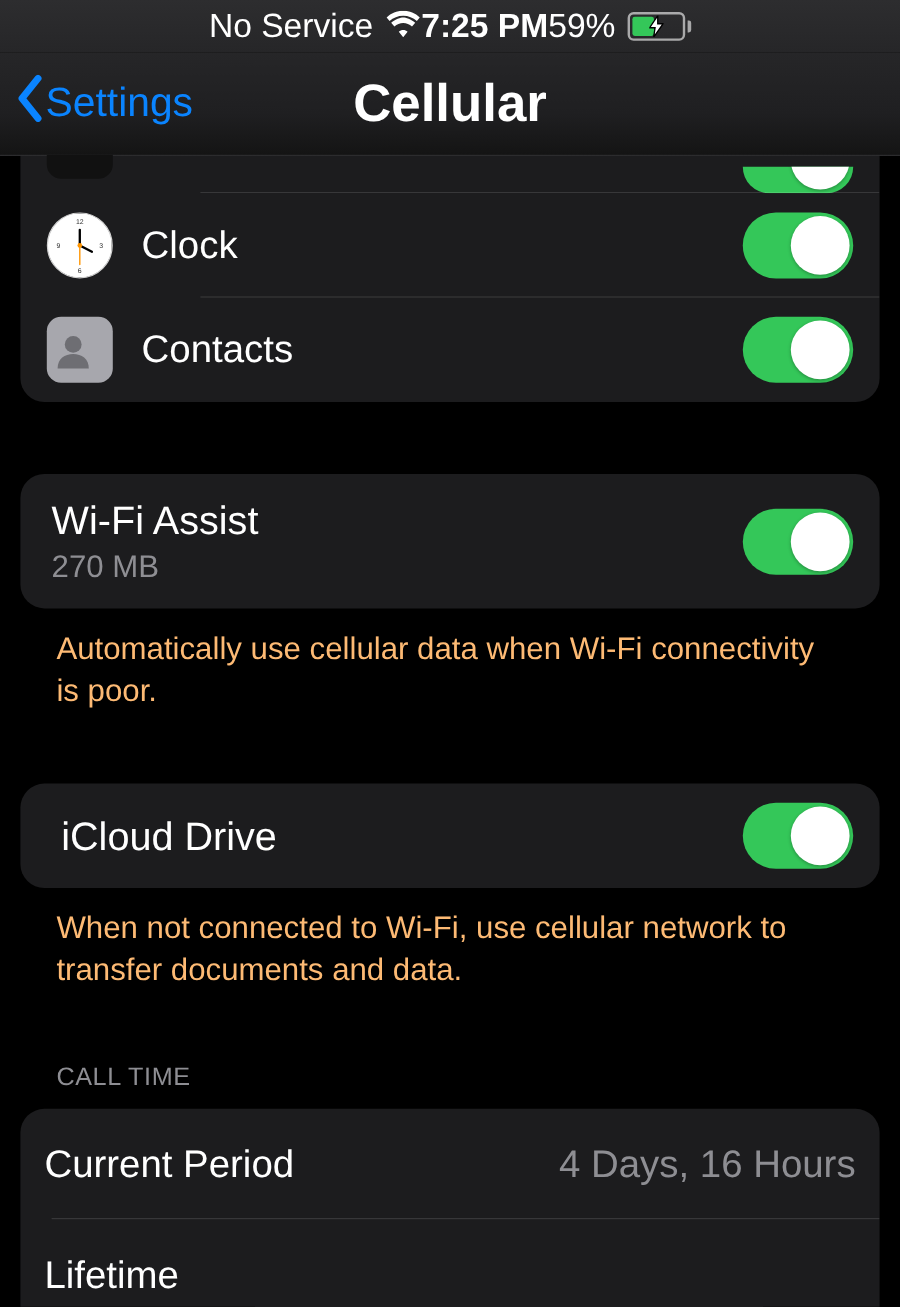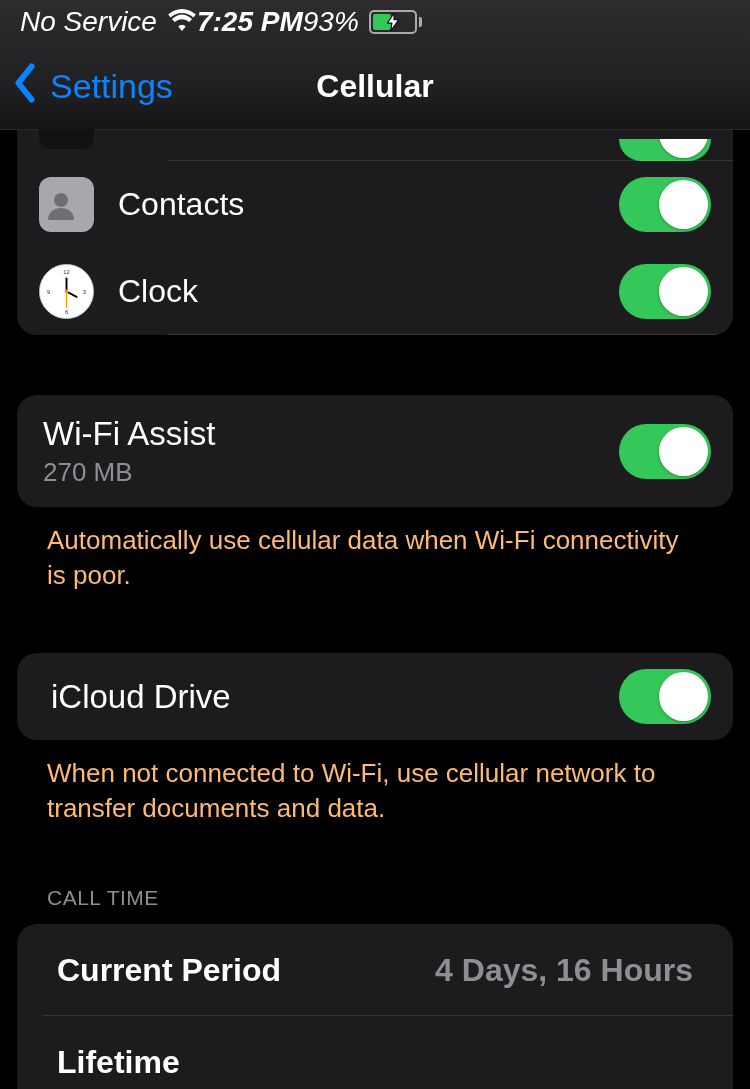--- a/index.html
+++ b/index.html
@@ -11,26 +11,25 @@
     color: #fff;
     overflow: hidden;
     position: relative;
   }
 
   
   .status-bar {
     height: 44px;
     display: flex;
     align-items: center;
-    justify-content: flex-start;
+    justify-content: center;
     padding: 0 20px;
     font-size: 28px;
     font-weight: 400;
     background: linear-gradient(180deg,#2d2d2f 0%,#262628 100%);
-    font-style: italic;
   }
   .status-left, .status-right { display: flex; align-items: center; gap: 10px; }
   .status-center { font-weight: 600; font-size: 28px; }
   .wifi-icon svg { width: 30px; height: 22px; fill: #fff; }
   .battery-box {
     display:inline-flex; align-items:center;
   }
   .battery-shell{
     width:48px;height:24px;border:2px solid rgba(255,255,255,0.6);
     border-radius:5px;position:relative;display:flex;align-items:center;
@@ -49,26 +48,26 @@
 
   
   .nav-bar{
     height:86px;
     display:flex;align-items:center;position:relative;
     background:linear-gradient(180deg,#262628 0%,#1f1f21 60%,#141414 100%);
     border-bottom:1px solid rgba(255,255,255,0.03);
   }
   .back-btn{
     display:flex;align-items:center;color:#0a84ff;font-size:34px;
-    padding-left:12px;gap:12px;
+    padding-left:12px;gap:0;
   }
   .back-chevron svg{width:26px;height:40px;}
   .nav-title{
     position:absolute;left:50%;transform:translateX(-50%);
-    font-size:32px;font-weight:600;color:#fff;
+    font-size:44px;font-weight:600;color:#fff;
   }
 
   
   .content{
     padding:0 17px;
   }
 
   .group{
     background:#1c1c1e;border-radius:20px;overflow:hidden;
   }
@@ -143,40 +142,40 @@
     font-size:21px;color:#8e8e93;padding:0 30px 14px 30px;
     letter-spacing:0.5px;
   }
 
   .spacer-lg{height:60px;}
 
   
   .row-value{
     font-size:32px;color:#8e8e93;
   }
-  .call-row{min-height:92px;padding:0 40px;font-weight:bold;}
+  .call-row{min-height:92px;padding:0 20px;}
   .call-row .row-label{font-size:32px;}
   .call-sep{position:absolute;left:26px;right:0;bottom:0;height:1px;background:rgba(255,255,255,0.12);}
 
 </style>
 </head>
 <body>
 
 <div class="status-bar">
   <div class="status-left">
     <span>No Service</span>
     <span class="wifi-icon">
       <svg viewBox="0 0 24 18">
           <path d="M12 18l-3-3.7c1.7-1.5 4.3-1.5 6 0L12 18zm-6-7.3l-2.2-2.6C6.6 5.6 10.2 4.5 12 4.5s5.4 1.1 8.2 3.6L18 10.7c-1.7-1.6-3.8-2.4-6-2.4s-4.3.8-6 2.4zM12 0c4.3 0 8.3 1.7 11.3 4.5l-2 2.4C18.8 4.6 15.5 3.3 12 3.3S5.2 4.6 2.7 6.9l-2-2.4C3.7 1.7 7.7 0 12 0z"></path>
         </svg>
     </span>
   </div>
   <div class="status-center">7:25 PM</div>
   <div class="status-right">
-    <span>93%</span>
+    <span>59%</span>
     <span class="battery-box">
       <span class="battery-shell">
         <span class="battery-fill"></span>
         <span class="bolt"><svg viewBox="0 0 10 16">
               <path d="M6 0L0 9h4l-1 7 7-10H6l0-6z"></path>
             </svg></span>
       </span>
       <span class="battery-tip"></span>
     </span>
   </div>
@@ -198,41 +197,20 @@
 
   <div class="group clipped-top">
 
     <div class="row partial-top">
       <div class="icon-partial"></div>
       <div style="flex:1"></div>
       <div class="toggle partial">
           <div class="knob"></div>
         </div>
       <div class="row-separator"></div>
-    </div>
-
-    <div class="row">
-      <div class="app-icon contacts-icon">
-        <div class="contacts-left">
-          <svg width="34" height="34" viewBox="0 0 34 34">
-            <circle cx="17" cy="12" r="7" fill="#6e6e73"></circle>
-            <path d="M4 32c0-8 6-12 13-12s13 4 13 12z" fill="#6e6e73"></path>
-          </svg>
-        </div>
-        <div class="contacts-right">
-          <div class="tabA"></div>
-            <div class="tabB"></div>
-            <div class="tabC"></div>
-            <div class="tabD"></div>
-        </div>
-      </div>
-      <div class="row-label">Contacts</div>
-      <div class="toggle">
-          <div class="knob"></div>
-        </div>
     </div>
 
     <div class="row">
       <div class="app-icon">
         <div class="clock-face">
           <svg viewBox="0 0 55 55" style="position:absolute;inset:0">
             <g fill="#333" font-size="6" font-family="Arial" text-anchor="middle">
               <text x="27.5" y="9">12</text>
               <text x="46" y="30">3</text>
               <text x="27.5" y="51">6</text>
@@ -244,20 +222,41 @@
             <circle cx="27.5" cy="27.5" r="2" fill="#ff9500"></circle>
           </svg>
         </div>
       </div>
       <div class="row-label">Clock</div>
       <div class="toggle">
           <div class="knob"></div>
         </div>
       <div class="row-separator"></div>
     </div>
+
+    <div class="row">
+      <div class="app-icon contacts-icon">
+        <div class="contacts-left">
+          <svg width="34" height="34" viewBox="0 0 34 34">
+            <circle cx="17" cy="12" r="7" fill="#6e6e73"></circle>
+            <path d="M4 32c0-8 6-12 13-12s13 4 13 12z" fill="#6e6e73"></path>
+          </svg>
+        </div>
+        <div class="contacts-right">
+          <div class="tabA"></div>
+            <div class="tabB"></div>
+            <div class="tabC"></div>
+            <div class="tabD"></div>
+        </div>
+      </div>
+      <div class="row-label">Contacts</div>
+      <div class="toggle">
+          <div class="knob"></div>
+        </div>
+    </div>
   </div>
 
   <div class="spacer-lg"></div>
 
   <div class="group">
     <div class="row" style="min-height:112px;padding-left:26px;border-radius:12px;">
       <div class="row-text-col">
         <div class="row-label" style="font-size:33px;">Wi-Fi Assist</div>
         <div class="row-sub">270 MB</div>
       </div>

